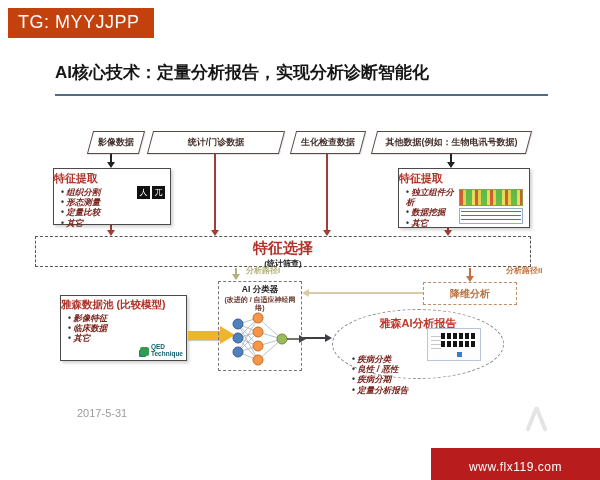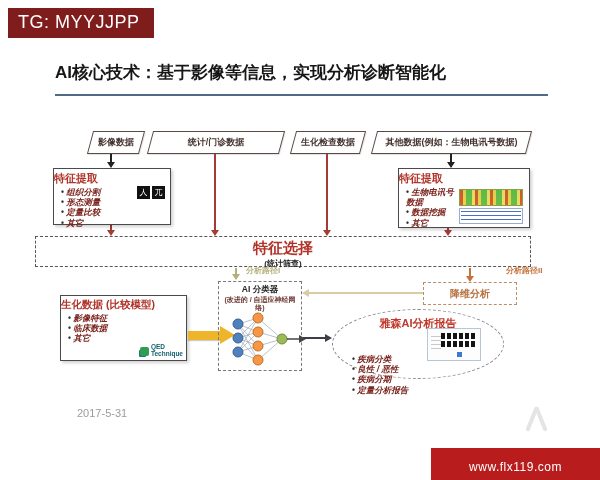--- a/index.html
+++ b/index.html
@@ -5,21 +5,21 @@
   * { margin:0; padding:0; box-sizing:border-box; }
   html,body { background:#e9e9e9; }
   body { font-family:"Liberation Sans","DejaVu Sans",sans-serif; }
   .slide {
     position:relative; width:600px; height:480px; background:#ffffff;
     overflow:hidden; margin:0 auto;
   }
   .abs { position:absolute; }
 
   
-  .tg-badge { left:8px; top:8px; background:#7f1d1d; color:#fff;
+  .tg-badge { left:8px; top:8px; background:#c2410c; color:#fff;
     font-size:18px; padding:4px 14px 5px 10px; letter-spacing:.5px; }
 
   
   .slide-title { left:55px; top:61px; width:500px; font-size:17px; font-weight:bold;
     color:#161616; white-space:nowrap; }
   .title-rule { left:55px; top:94px; width:493px; height:2px; background:#4f6b86; }
 
   
   .para { top:131px; height:23px; background:#fff; border:1px solid #5a4a45;
     transform:skewX(-15deg); box-shadow:1px 1px 1px rgba(0,0,0,.12); }
@@ -99,21 +99,21 @@
     color:#fff; font-size:12px; line-height:39px; text-align:center; letter-spacing:.5px; }
   .faint-stroke { width:4px; height:26px; background:#e4e4e4; border-radius:2px; }
 </style>
 </head>
 <body>
 
 <div class="slide">
 
   <div class="abs tg-badge">TG: MYYJJPP</div>
 
-  <div class="abs slide-title">AI核心技术：基于影像等信息，实现分析诊断智能化</div>
+  <div class="abs slide-title">AI核心技术：定量分析报告，实现分析诊断智能化</div>
   <div class="abs title-rule"></div>
 
   <div class="abs para" style="left:90px;width:52px;">
     <span>影像数据</span>
     </div>
   <div class="abs para" style="left:150px;width:132px;">
     <span>统计/门诊数据</span>
     </div>
   <div class="abs para" style="left:293px;width:70px;">
     <span>生化检查数据</span>
@@ -146,21 +146,21 @@
     </ul>
     <div class="abs" style="right:5px;top:17px;display:flex;gap:2px;">
       <span class="glyph-thumb">人</span>
       <span class="glyph-thumb">兀</span>
     </div>
   </div>
 
   <div class="abs solid-box" style="left:398px;top:168px;width:132px;height:60px;">
     <div class="box-title">特征提取</div>
     <ul class="bullets" style="width:62px;">
-      <li>生物电讯号数据</li>
+      <li>独立组件分析</li>
       <li>数据挖掘</li>
       <li>其它</li>
     </ul>
     <div class="abs heatmap-thumb"></div>
     <div class="abs signal-thumb"></div>
   </div>
 
   <div class="abs select-box">
     <div class="select-title">特征选择</div>
     <div class="select-sub">(统计筛查)</div>
@@ -168,21 +168,21 @@
 
   <div class="vline" style="left:235px;top:268px;height:6px;background:#b3b07a;"></div>
   <div class="tri-down" style="left:232px;top:274px;border-top-color:#b3b07a;"></div>
   <div class="abs path-label" style="left:246px;top:265px;color:#b3b07a;">分析路径I</div>
 
   <div class="vline" style="left:469px;top:268px;height:8px;background:#c4713b;"></div>
   <div class="tri-down" style="left:466px;top:276px;border-top-color:#c4713b;"></div>
   <div class="abs path-label" style="left:477px;top:265px;color:#c4713b;margin-left:29px;">分析路径II</div>
 
   <div class="abs solid-box" style="left:60px;top:295px;width:127px;height:66px;">
-    <div class="box-title" style="font-size:10.5px;">生化数据 (比较模型)</div>
+    <div class="box-title" style="font-size:10.5px;">雅森数据池 (比较模型)</div>
     <ul class="bullets">
       <li>影像特征</li>
       <li>临床数据</li>
       <li>其它</li>
     </ul>
     <div class="abs pool-logo">
       <span class="logo-icon"></span>
       <span class="logo-text">
         <span style="display:block;">QED</span>
         <span style="display:block;">Technique</span>

